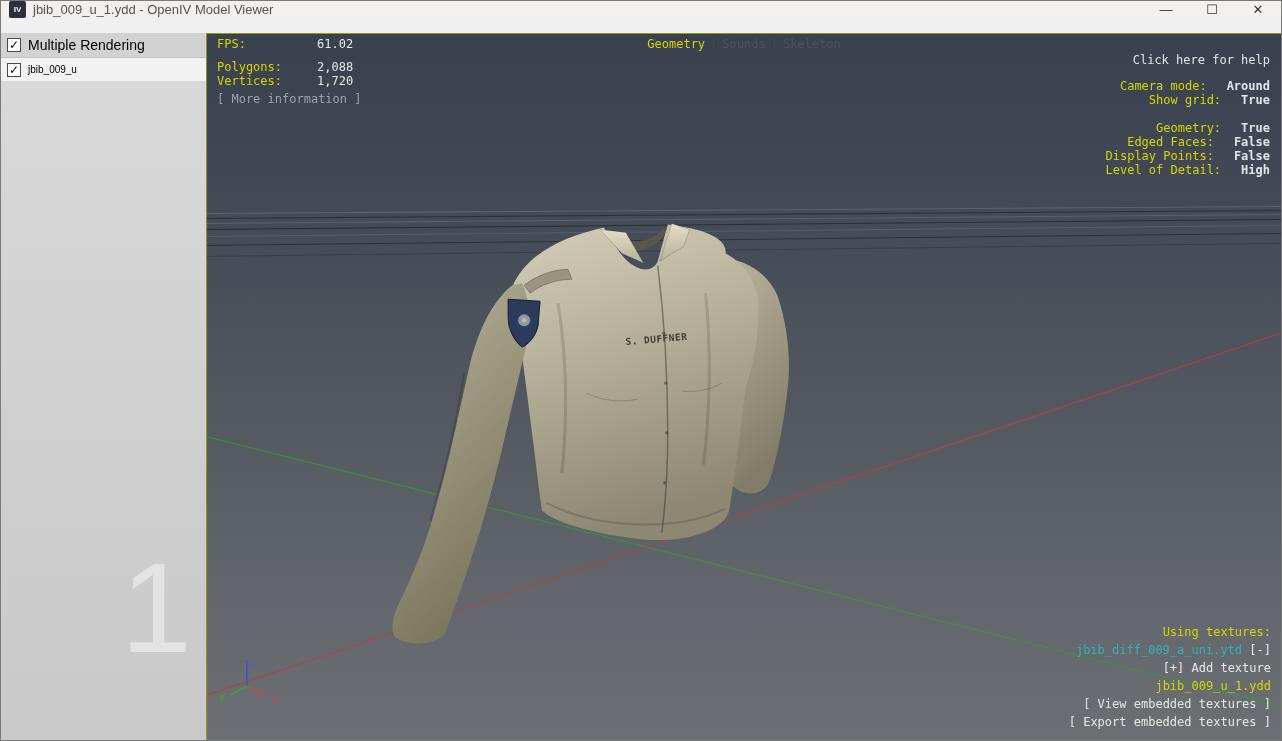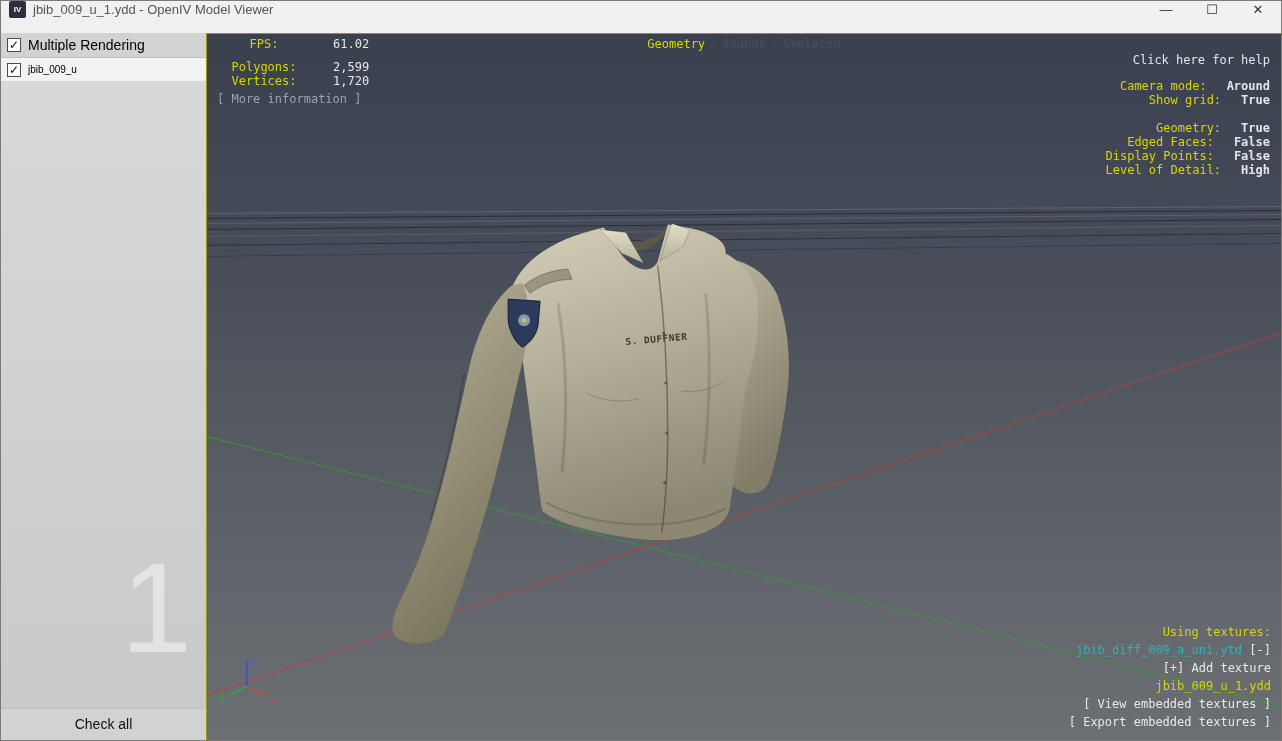--- a/index.html
+++ b/index.html
@@ -31,21 +31,21 @@
   
   .viewport{position:absolute;left:205px;top:32px;right:0;bottom:0;
     background:linear-gradient(180deg,#39404e 0%,#454b57 28%,#565b62 58%,#64686e 82%,#6b6e72 100%);
     border-top:1px solid #97970c;border-left:1px solid #97970c;box-sizing:border-box;overflow:hidden;}
   .scene{position:absolute;left:0;top:0;width:100%;height:100%;}
   .mono{font-family:"DejaVu Sans Mono",monospace;font-size:12px;line-height:14px;}
   
   .stats{position:absolute;top:3px;left:10px;white-space:nowrap;}
   .stats .row{display:flex;}
   .stats .row.first{margin-bottom:9px;}
-  .stats .lbl{display:inline-block;min-width:94px;text-align:center;color:#d6d600;margin-right:22px;}
+  .stats .lbl{display:inline-block;min-width:94px;text-align:left;color:#d6d600;margin-right:6px;}
   .stats .val{color:#e8e8e8;}
   .more-info{margin-top:4px;color:#9ba3ad;cursor:default;}
   
   .tabs{position:absolute;top:3px;left:50%;transform:translateX(-50%);white-space:nowrap;color:#4b515c;}
   .tabs .tab{cursor:default;}
   .tabs .tab.active{color:#d6d600;}
   .tabs .sep{margin:0 5px;color:#434955;}
   
   .rightinfo{position:absolute;top:19px;right:11px;text-align:right;white-space:nowrap;}
   .help{color:#e2e6ea;margin-bottom:12px;cursor:default;}
@@ -79,21 +79,20 @@
     <div class="side-row row-header">
       <span class="checkbox">✓</span>
       <span class="side-label lg">Multiple Rendering</span>
     </div>
     <div class="side-row row-item">
       <span class="checkbox">✓</span>
       <span class="side-label">jbib_009_u</span>
     </div>
     <div class="watermark">1</div>
     <div class="side-buttons">
-      <div class="side-btn">Check all</div>
     </div>
   </div>
 
   <div class="viewport">
 
     <svg class="scene" viewBox="0 0 1077 708" preserveAspectRatio="none">
       <defs>
         <linearGradient id="gradTorso" x1="0" y1="0" x2="0.25" y2="1">
           <stop offset="0" stop-color="#d4cfb8"></stop>
           <stop offset="0.5" stop-color="#b2ad96"></stop>
@@ -189,21 +188,21 @@
       </g>
     </svg>
 
     <div class="stats mono">
       <div class="row first">
         <span class="lbl">FPS:</span>
         <span class="val">61.02</span>
       </div>
       <div class="row">
         <span class="lbl">Polygons:</span>
-        <span class="val">2,599</span>
+        <span class="val">2,088</span>
       </div>
       <div class="row">
         <span class="lbl">Vertices:</span>
         <span class="val">1,720</span>
       </div>
       <div class="more-info">[ More information ]</div>
     </div>
 
     <div class="tabs mono">
       <span class="tab active">Geometry</span><span class="sep">|</span><span class="tab">Sounds</span><span class="sep">|</span><span class="tab">Skeleton</span>

